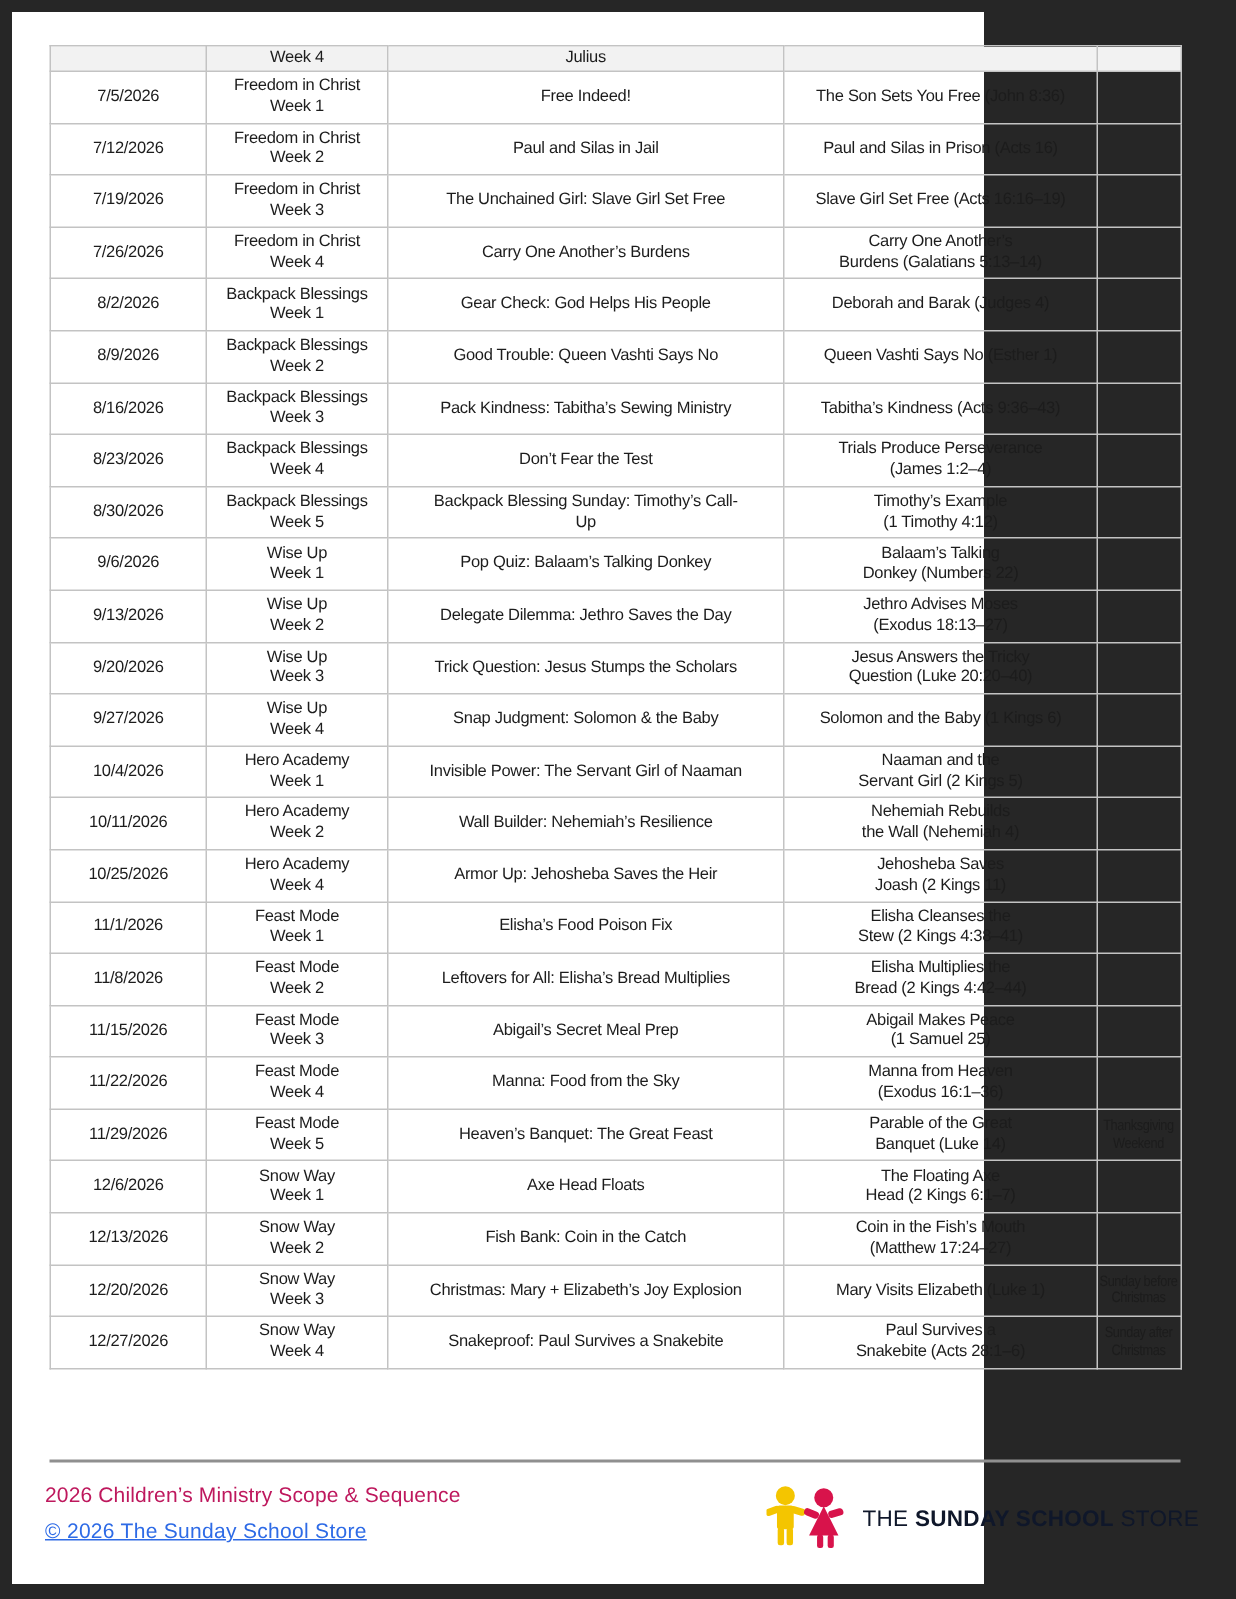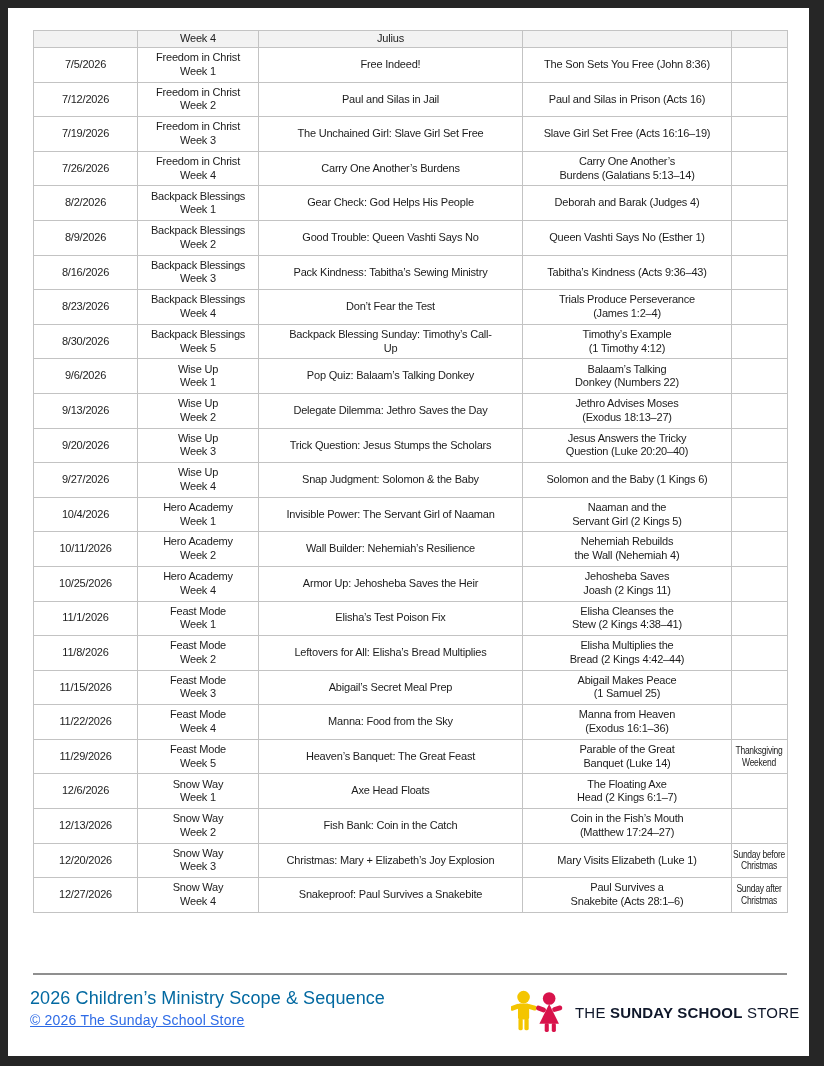--- a/index.html
+++ b/index.html
@@ -5,21 +5,21 @@
   html,body{margin:0;padding:0;}
   body{
     width:824px;height:1066px;
     background:#262626;
     font-family:"Liberation Sans", sans-serif;
     position:relative;
     overflow:hidden;
   }
   .page{
     position:absolute;left:8px;top:8px;
-    width:801px;height:1048px;
+    width:648px;height:1048px;
     background:#ffffff;
   }
   
   .tablewrap{position:absolute;left:25px;top:22px;}
   table{
     border-collapse:collapse;
     table-layout:fixed;
     width:754px;
   }
   td{
@@ -48,21 +48,21 @@
     letter-spacing:-0.3px;
     line-height:1.18;
   }
   
   .divider{
     position:absolute;left:25px;top:965px;
     width:754px;height:2px;background:#8f8f8f;
   }
   .footer-title{
     position:absolute;left:22px;top:980px;
-    font-size:18px;color:#0369a1;letter-spacing:0.1px;
+    font-size:14px;color:#be185d;letter-spacing:0.1px;
   }
   .footer-link{
     position:absolute;left:22px;top:1004px;
     font-size:14px;color:#2e6be6;
     text-decoration:underline;
     letter-spacing:0.2px;
     cursor:pointer;
   }
   .logo{
     position:absolute;left:503px;top:981px;
@@ -288,21 +288,21 @@
             <td class="c-note">
               <div class="note-inner"></div>
             </td>
           </tr>
           <tr class="data">
             <td class="c-date">11/1/2026</td>
             <td class="c-series">
               <div>Feast Mode</div>
               <div>Week 1</div>
             </td>
-            <td class="c-title">Elisha’s Test Poison Fix</td>
+            <td class="c-title">Elisha’s Food Poison Fix</td>
             <td class="c-scripture">Elisha Cleanses the Stew (2 Kings 4:38–41)</td>
             <td class="c-note">
               <div class="note-inner"></div>
             </td>
           </tr>
           <tr class="data">
             <td class="c-date">11/8/2026</td>
             <td class="c-series">
               <div>Feast Mode</div>
               <div>Week 2</div>

